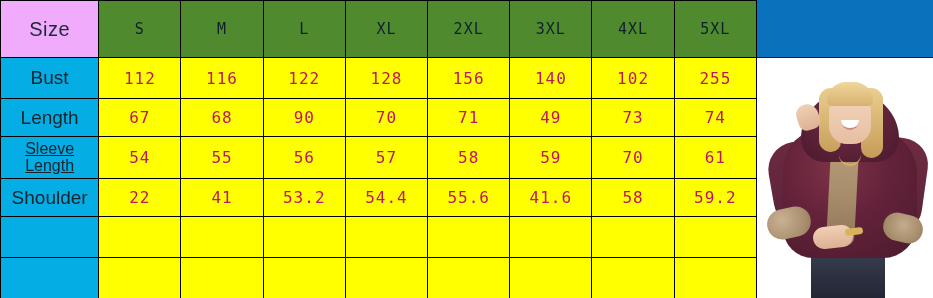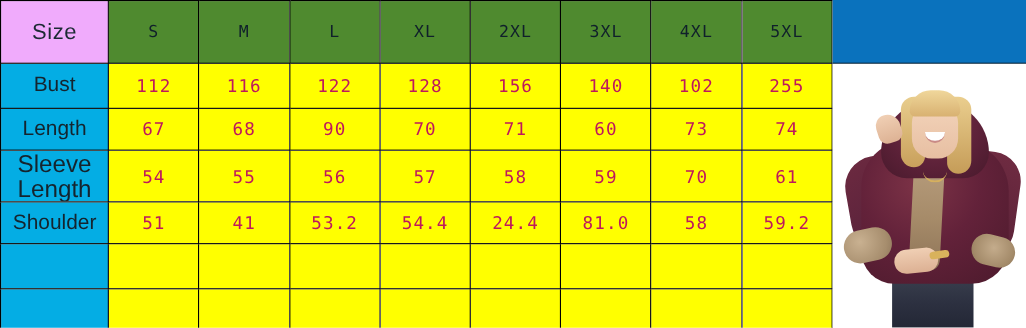--- a/index.html
+++ b/index.html
@@ -54,21 +54,21 @@
     font-size: 15px;
     letter-spacing: 1px;
   }
   .row-label {
     background: #04ade4;
     color: #15242e;
     font-size: 19px;
     font-weight: 500;
     line-height: 1.05;
   }
-  .row-label.two-line { font-size: 22px; }
+  .row-label.two-line { font-size: 16px; text-decoration: underline; }
   .cell-val {
     background: #ffff00;
     color: #be185d;
     font-family: "DejaVu Sans Mono", monospace;
     font-size: 16px;
     letter-spacing: 1px;
   }
   .cell-blank { background: #ffff00; }
 
   tr.r-head   { height: 57px; }
@@ -263,21 +263,21 @@
         <td class="cell-val">255</td>
       </tr>
 
       <tr class="r-length">
         <td class="row-label">Length</td>
         <td class="cell-val">67</td>
         <td class="cell-val">68</td>
         <td class="cell-val">90</td>
         <td class="cell-val">70</td>
         <td class="cell-val">71</td>
-        <td class="cell-val">60</td>
+        <td class="cell-val">49</td>
         <td class="cell-val">73</td>
         <td class="cell-val">74</td>
       </tr>
 
       <tr class="r-sleeve">
         <td class="row-label two-line">
           <span>Sleeve</span><br>
           <span>Length</span>
         </td>
         <td class="cell-val">54</td>
@@ -285,26 +285,26 @@
         <td class="cell-val">56</td>
         <td class="cell-val">57</td>
         <td class="cell-val">58</td>
         <td class="cell-val">59</td>
         <td class="cell-val">70</td>
         <td class="cell-val">61</td>
       </tr>
 
       <tr class="r-should">
         <td class="row-label">Shoulder</td>
-        <td class="cell-val">51</td>
+        <td class="cell-val">22</td>
         <td class="cell-val">41</td>
         <td class="cell-val">53.2</td>
         <td class="cell-val">54.4</td>
-        <td class="cell-val">24.4</td>
-        <td class="cell-val">81.0</td>
+        <td class="cell-val">55.6</td>
+        <td class="cell-val">41.6</td>
         <td class="cell-val">58</td>
         <td class="cell-val">59.2</td>
       </tr>
 
       <tr class="r-empty1">
         <td class="row-label"></td>
         <td class="cell-blank"></td>
         <td class="cell-blank"></td>
         <td class="cell-blank"></td>
         <td class="cell-blank"></td>

